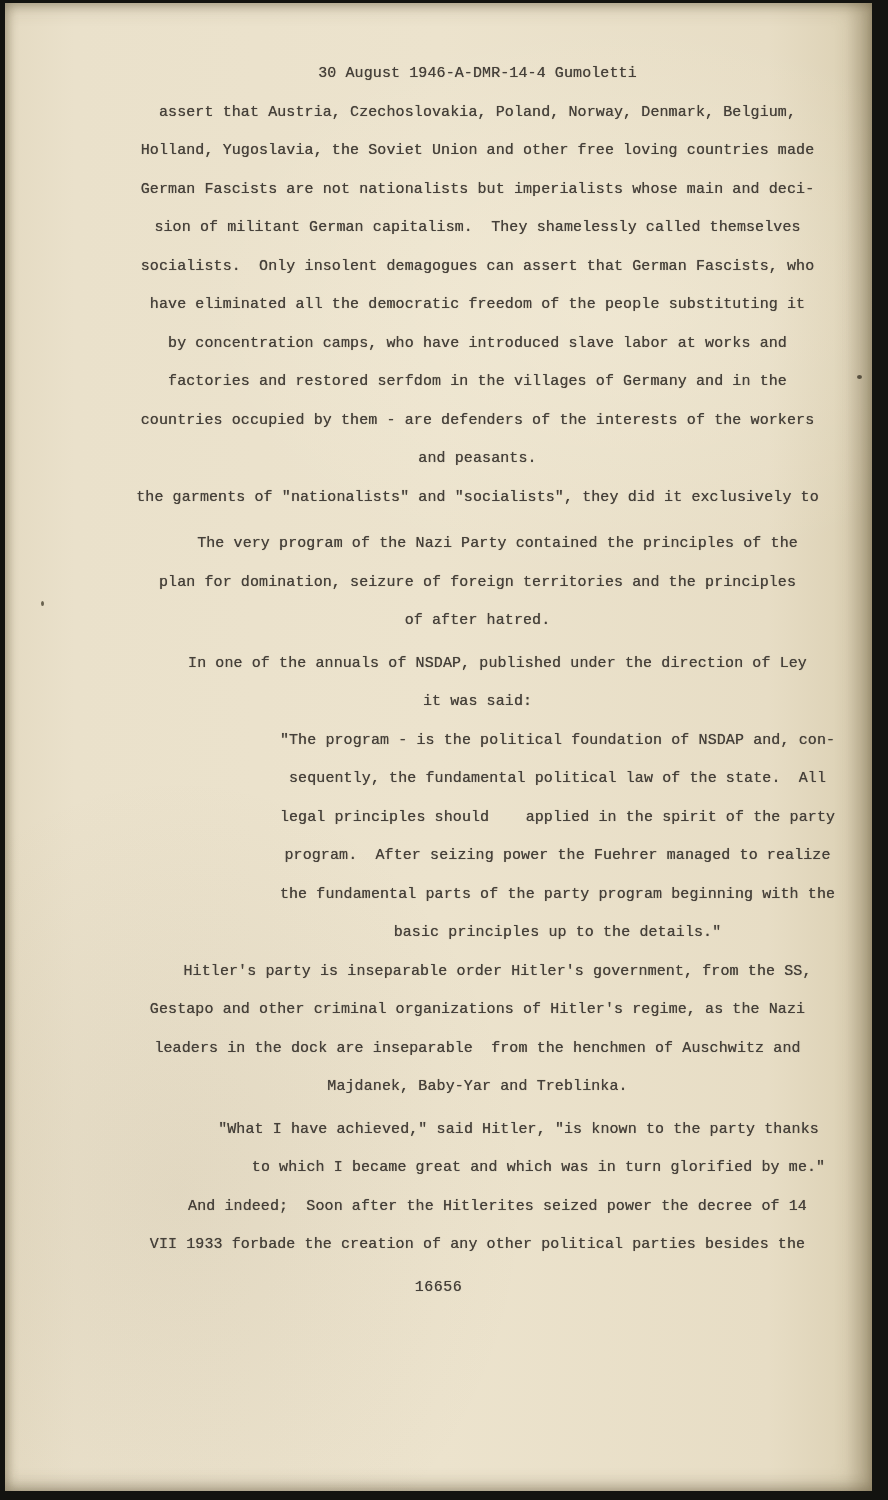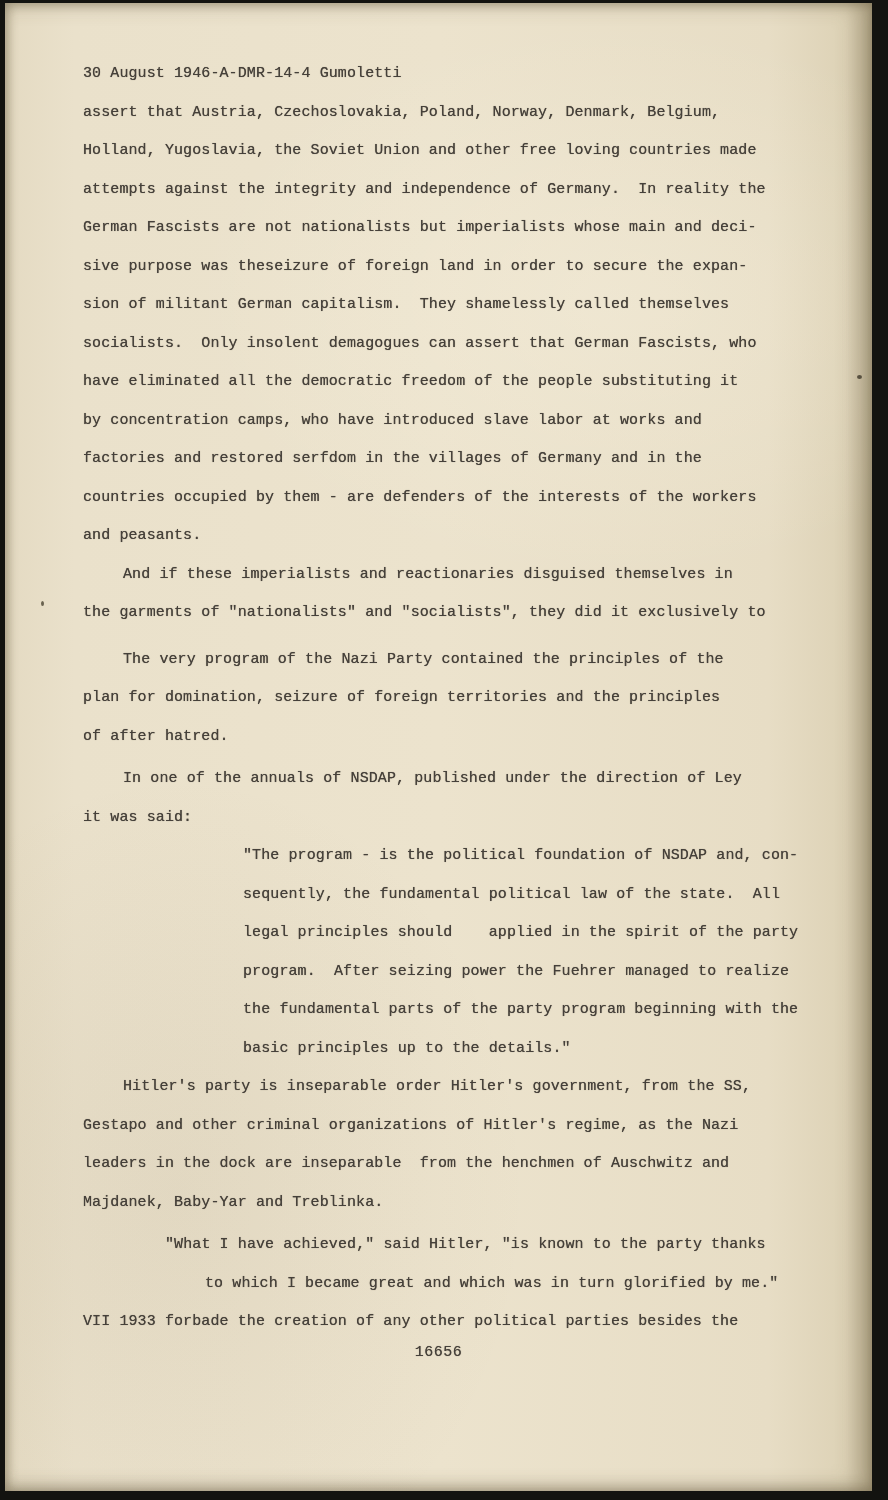--- a/index.html
+++ b/index.html
@@ -33,33 +33,34 @@
     padding: 52px 0 0 78px;
     box-sizing: border-box;
   }
   .line {
     white-space: pre;
     font-size: 15px;
     line-height: 38.5px;
     color: #45403a;
     text-shadow: 0 0 0.7px rgba(72, 64, 52, 0.85);
     letter-spacing: 0.1px;
+    text-align: center;
   }
   .header {
     margin-bottom: 0;
   }
   .ind-0 { padding-left: 0; }
   .ind-p { padding-left: 40px;  }
   .ind-q { padding-left: 160px; }
   .ind-q2 { padding-left: 82px; }
   .ind-q3 { padding-left: 122px; }
   .gap-sm { margin-top: 8px; }
   .gap-xs { margin-top: 4px; }
   .page-number {
-    margin-top: 2px;
+    margin-top: 14px;
     text-align: center;
     font-size: 15px;
     color: #45403a;
     text-shadow: 0 0 0.7px rgba(72, 64, 52, 0.85);
     letter-spacing: 0.5px;
     
     margin-left: -78px;
   }
   .speck {
     position: absolute;
@@ -71,32 +72,29 @@
 </style>
 </head>
 <body>
 
 <div class="scan">
   <div class="paper">
     <div class="line header ind-0">30 August 1946-A-DMR-14-4 Gumoletti</div>
 
     <div class="line ind-0">assert that Austria, Czechoslovakia, Poland, Norway, Denmark, Belgium,</div>
     <div class="line ind-0">Holland, Yugoslavia, the Soviet Union and other free loving countries made</div>
-    <div class="line ind-0">attempts against the integrity and independence of Germany.  In reality the</div>
     <div class="line ind-0">German Fascists are not nationalists but imperialists whose main and deci-</div>
-    <div class="line ind-0">sive purpose was theseizure of foreign land in order to secure the expan-</div>
     <div class="line ind-0">sion of militant German capitalism.  They shamelessly called themselves</div>
     <div class="line ind-0">socialists.  Only insolent demagogues can assert that German Fascists, who</div>
     <div class="line ind-0">have eliminated all the democratic freedom of the people substituting it</div>
     <div class="line ind-0">by concentration camps, who have introduced slave labor at works and</div>
     <div class="line ind-0">factories and restored serfdom in the villages of Germany and in the</div>
     <div class="line ind-0">countries occupied by them - are defenders of the interests of the workers</div>
     <div class="line ind-0">and peasants.</div>
 
-    <div class="line ind-p">And if these imperialists and reactionaries disguised themselves in</div>
     <div class="line ind-0">the garments of "nationalists" and "socialists", they did it exclusively to</div>
 
     <div class="line ind-p gap-sm">The very program of the Nazi Party contained the principles of the</div>
     <div class="line ind-0">plan for domination, seizure of foreign territories and the principles</div>
     <div class="line ind-0">of after hatred.</div>
 
     <div class="line ind-p gap-xs">In one of the annuals of NSDAP, published under the direction of Ley</div>
     <div class="line ind-0">it was said:</div>
 
     <div class="line ind-q">"The program - is the political foundation of NSDAP and, con-</div>
@@ -107,20 +105,21 @@
     <div class="line ind-q">basic principles up to the details."</div>
 
     <div class="line ind-p">Hitler's party is inseparable order Hitler's government, from the SS,</div>
     <div class="line ind-0">Gestapo and other criminal organizations of Hitler's regime, as the Nazi</div>
     <div class="line ind-0">leaders in the dock are inseparable  from the henchmen of Auschwitz and</div>
     <div class="line ind-0">Majdanek, Baby-Yar and Treblinka.</div>
 
     <div class="line ind-q2 gap-xs">"What I have achieved," said Hitler, "is known to the party thanks</div>
     <div class="line ind-q3">to which I became great and which was in turn glorified by me."</div>
 
+    <div class="line ind-p">And indeed;  Soon after the Hitlerites seized power the decree of 14</div>
     <div class="line ind-0">VII 1933 forbade the creation of any other political parties besides the</div>
 
     <div class="page-number">16656</div>
   </div>
 
   <span class="speck s1"></span>
   <span class="speck s2"></span>
 </div>
 
 </body></html>

